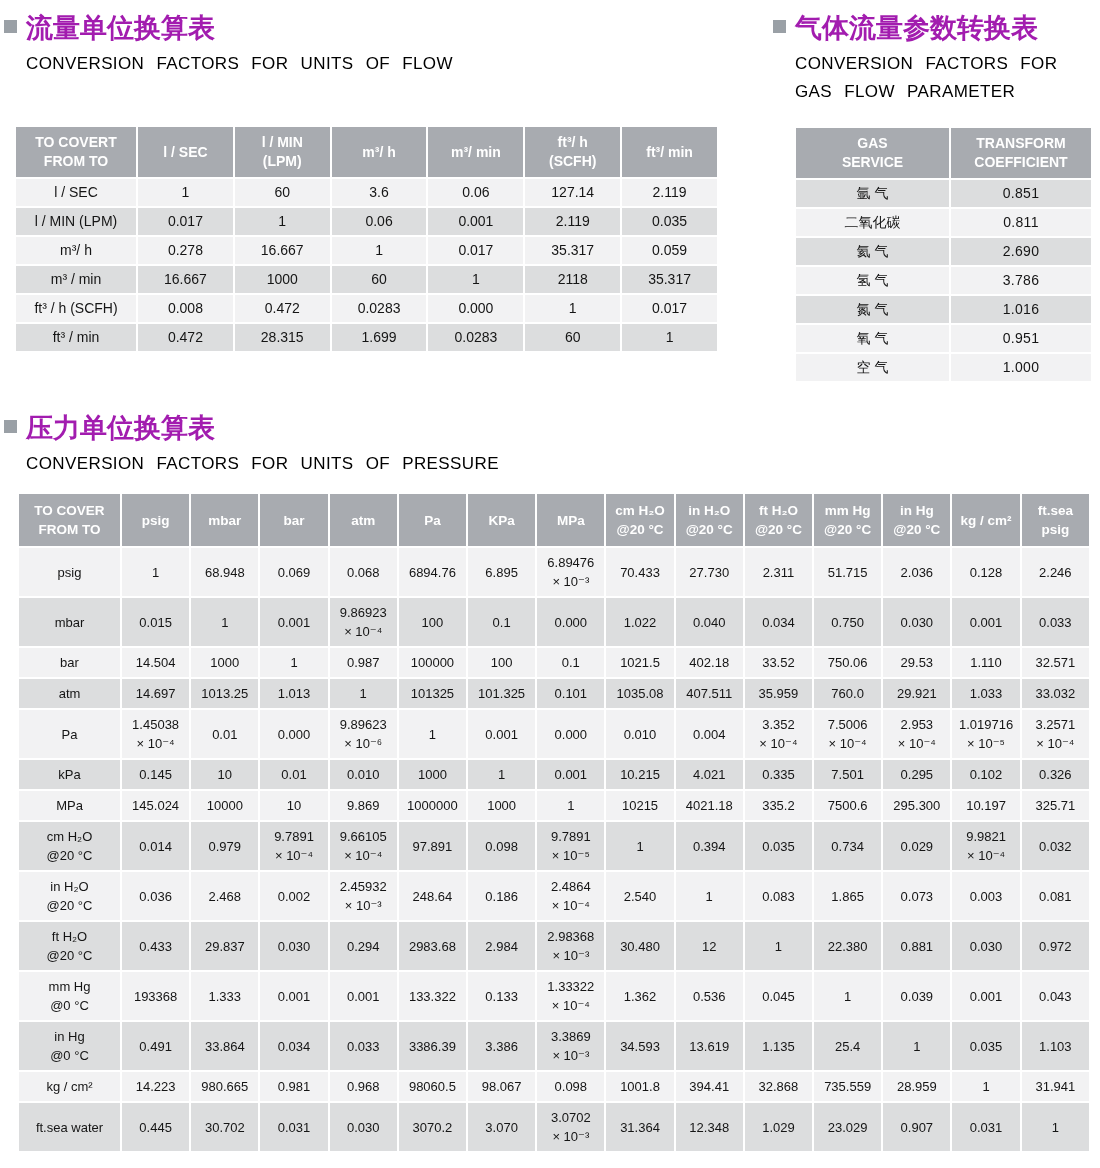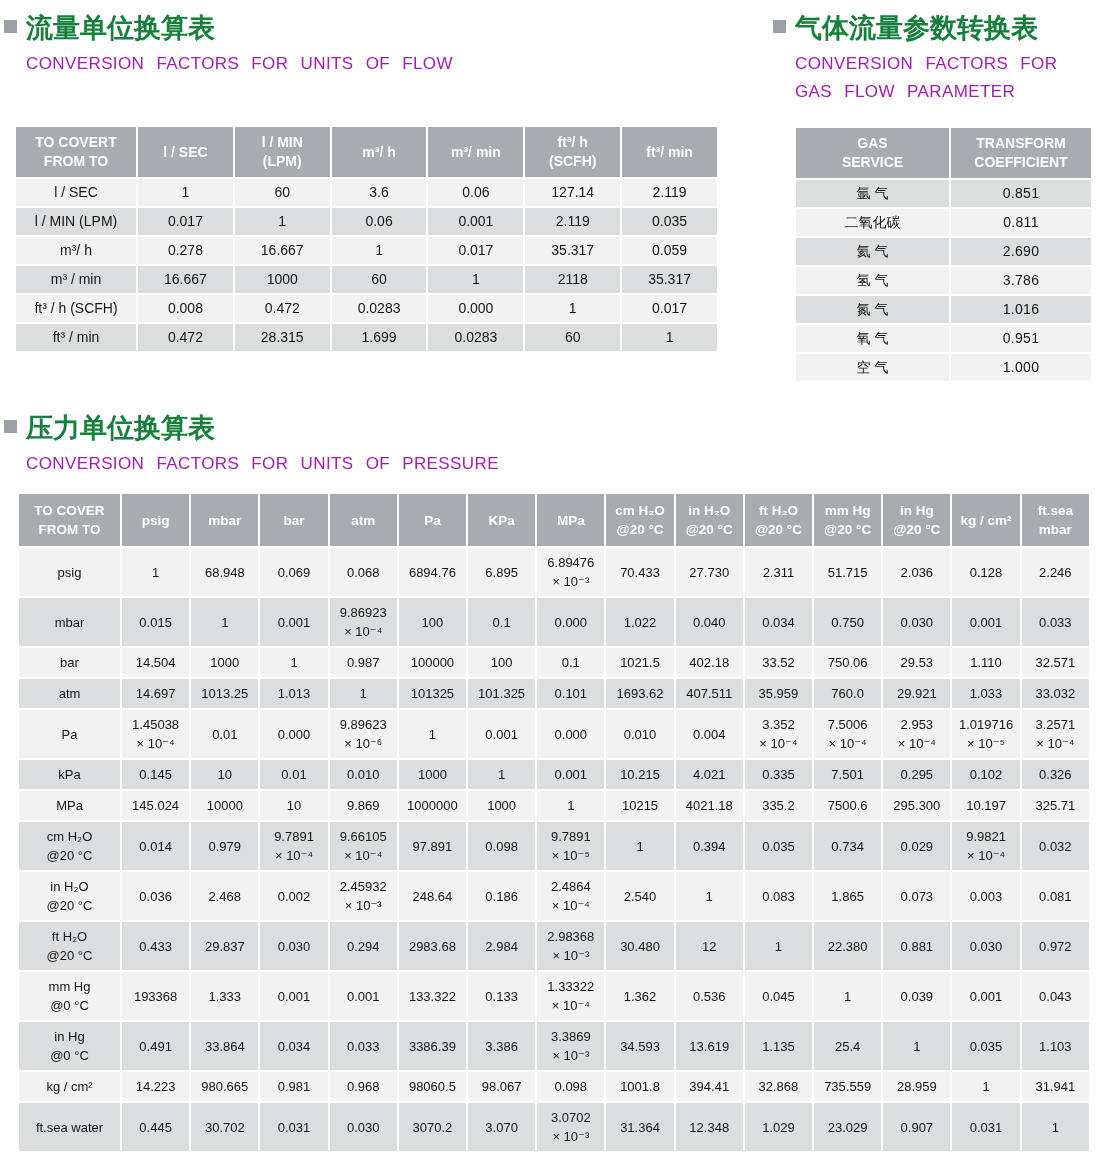--- a/index.html
+++ b/index.html
@@ -4,22 +4,22 @@
 <style>
   html,body{margin:0;padding:0;}
   body{
     width:1100px;height:1168px;background:#ffffff;position:relative;
     font-family:"Liberation Sans","DejaVu Sans",sans-serif;color:#151515;
     overflow:hidden;
   }
   .title-block{position:absolute;}
   .title-row{display:flex;align-items:flex-start;gap:9px;}
   .bullet{width:13px;height:13px;background:#9aa0a6;display:inline-block;margin-top:8px;flex:0 0 auto;}
-  .zh-title{font-size:27px;font-weight:bold;margin:0;line-height:32px;color:#15803d;}
-  .en-title{font-size:17px;margin:6px 0 0 22px;line-height:28px;word-spacing:7px;letter-spacing:0.4px;color:#a21caf;}
+  .zh-title{font-size:27px;font-weight:bold;margin:0;line-height:32px;color:#a21caf;}
+  .en-title{font-size:17px;margin:6px 0 0 22px;line-height:28px;word-spacing:7px;letter-spacing:0.4px;color:#000000;}
   .table-wrap{position:absolute;}
   table{border-collapse:separate;border-spacing:2px;table-layout:fixed;width:100%;}
   th,td{white-space:pre-line;text-align:center;vertical-align:middle;overflow:hidden;}
   thead th{
     background:#a8abb0;color:#ffffff;font-weight:bold;
     font-size:14px;line-height:19px;padding:6px 2px;
   }
   tbody tr.light > th, tbody tr.light > td{background:#f2f2f3;}
   tbody tr.dark  > th, tbody tr.dark  > td{background:#dcddde;}
   tbody th{font-weight:normal;}
@@ -226,21 +226,21 @@
           <th>in H₂O
 @20 °C</th>
           <th>ft H₂O
 @20 °C</th>
           <th>mm Hg
 @20 °C</th>
           <th>in Hg
 @20 °C</th>
           <th>kg / cm²</th>
           <th>ft.sea
-mbar</th>
+psig</th>
         </tr>
       </thead>
       <tbody>
         <tr class="light">
           <th>psig</th>
           <td>1</td>
           <td>68.948</td>
           <td>0.069</td>
           <td>0.068</td>
           <td>6894.76</td>
@@ -292,21 +292,21 @@
         </tr>
         <tr class="dark">
           <th>atm</th>
           <td>14.697</td>
           <td>1013.25</td>
           <td>1.013</td>
           <td>1</td>
           <td>101325</td>
           <td>101.325</td>
           <td>0.101</td>
-          <td>1693.62</td>
+          <td>1035.08</td>
           <td>407.511</td>
           <td>35.959</td>
           <td>760.0</td>
           <td>29.921</td>
           <td>1.033</td>
           <td>33.032</td>
         </tr>
         <tr class="light">
           <th>Pa</th>
           <td>1.45038

